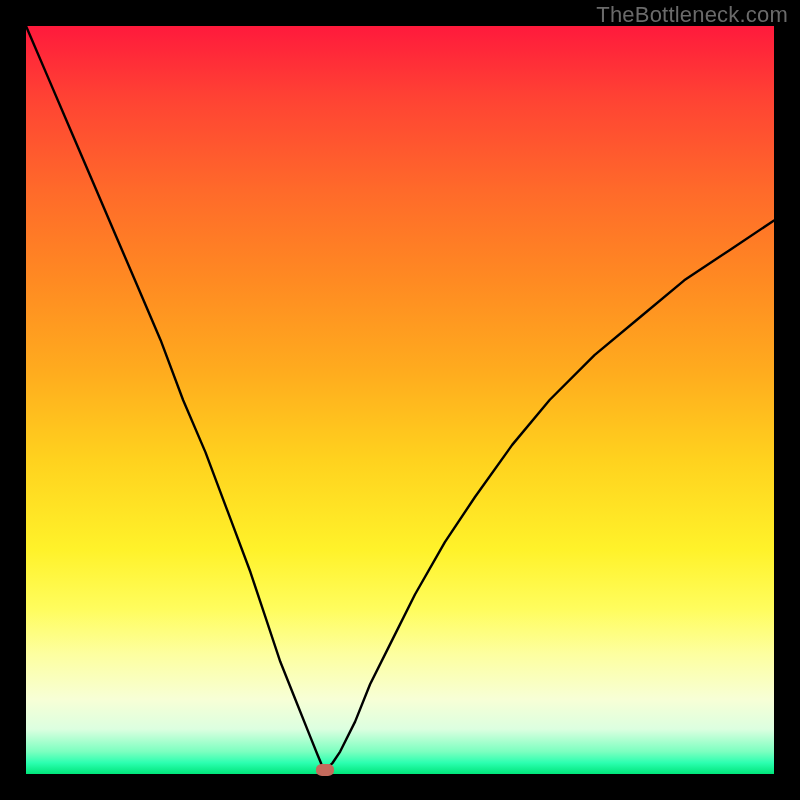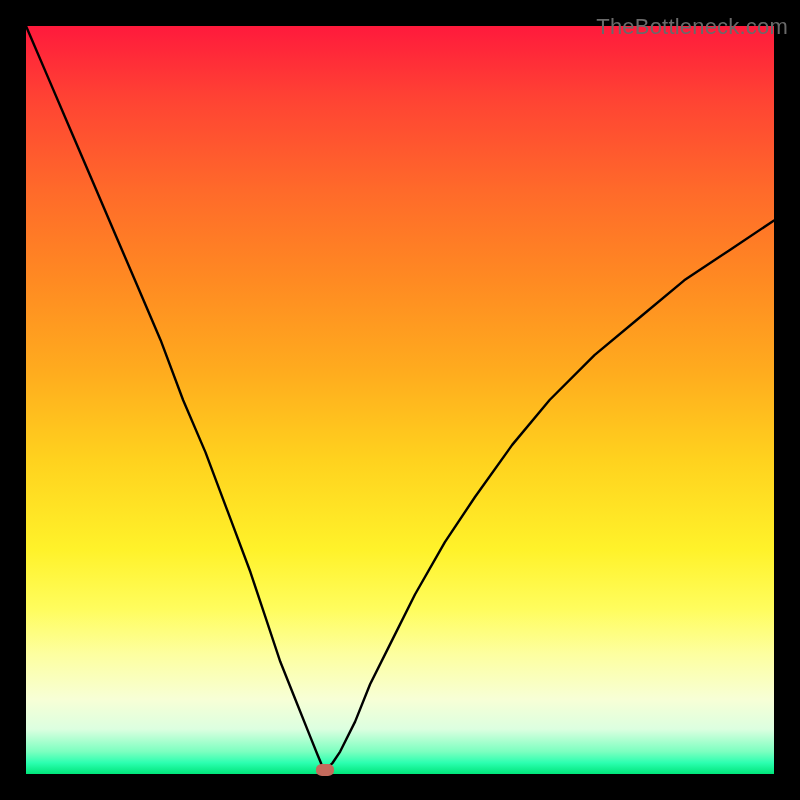--- a/index.html
+++ b/index.html
@@ -12,21 +12,21 @@
     font-family: Arial, Helvetica, sans-serif;
   }
   .outer {
     position: relative;
     width: 800px;
     height: 800px;
     background: #000000;
   }
   .watermark {
     position: absolute;
-    top: 14px;
+    top: 2px;
     right: 12px;
     font-size: 22px;
     font-weight: 500;
     color: #6a6a6a;
     letter-spacing: 0.2px;
     z-index: 3;
   }
   .plot-box {
     position: absolute;
     left: 26px;

